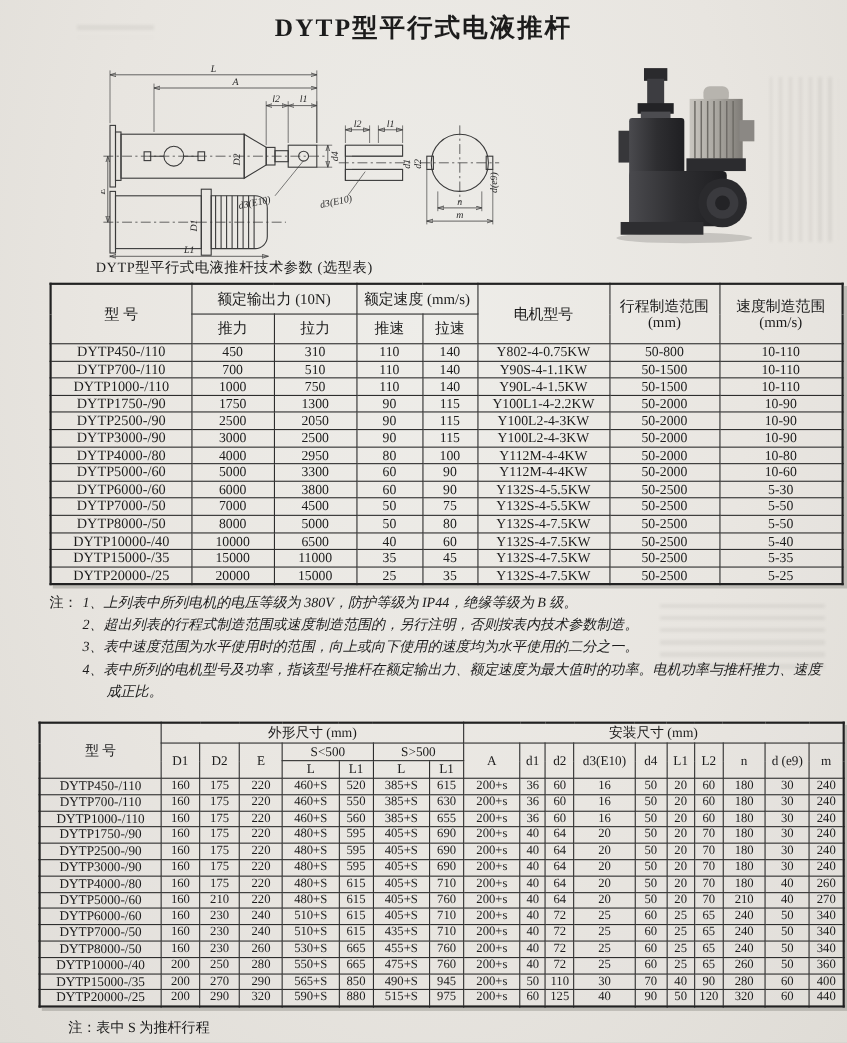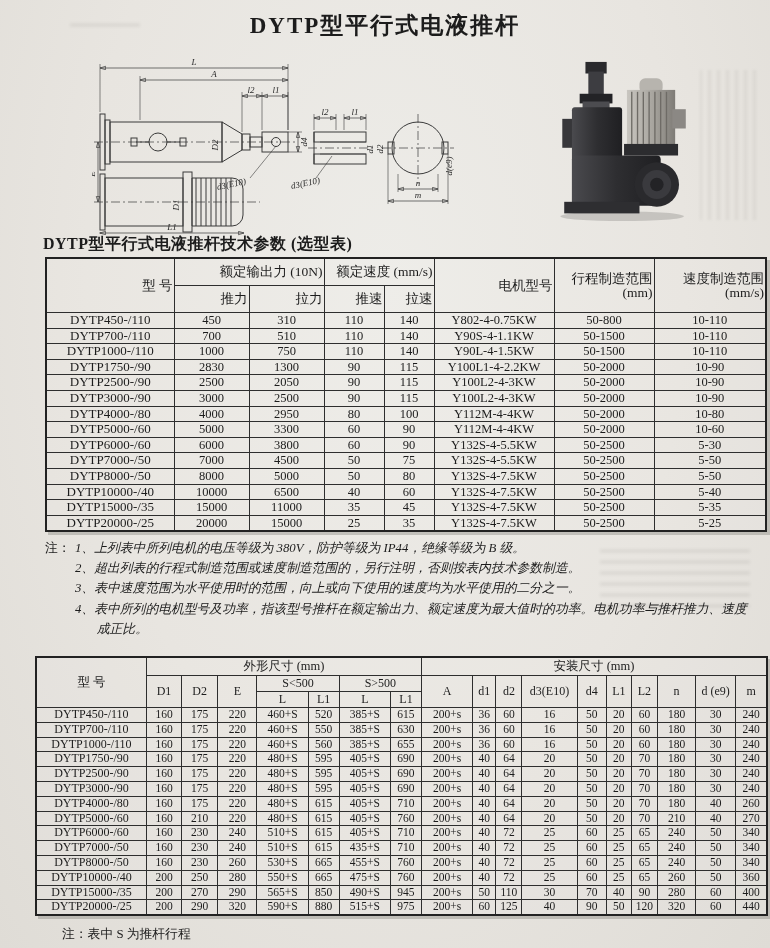--- a/index.html
+++ b/index.html
@@ -15,28 +15,28 @@
     position:absolute;top:10px;left:0;width:100%;margin:0;text-align:center;
     font-size:23px;font-weight:bold;letter-spacing:2px;
   }
   .dwg{position:absolute;left:92px;top:56px;}
   .dwg line,.dwg path,.dwg rect,.dwg circle{stroke:#3a3a3a;fill:none;stroke-width:1;}
   .dwg .cl{stroke-dasharray:9 3 2 3;stroke-width:.7;}
   .dwg .dim{stroke-width:.7;}
   .dwg .ext{stroke-width:.6;}
   .dwg text{font:italic 9px "Liberation Serif",serif;fill:#2a2a2a;stroke:none;text-anchor:middle;}
   .photo{position:absolute;left:543px;top:56px;}
-  .sec-head{position:absolute;font-size:16px;font-weight:bold;letter-spacing:.5px;}
+  .sec-head{position:absolute;font-size:13px;font-weight:normal;letter-spacing:.5px;margin-left:44px;}
   table.spec{position:absolute;border-collapse:collapse;table-layout:fixed;
     box-shadow:3px 3px 0 rgba(90,88,84,.28);background:rgba(255,255,255,.06);}
   table.spec th,table.spec td{border:1px solid #2e2e2e;text-align:center;vertical-align:middle;
     padding:0 1px;overflow:hidden;white-space:nowrap;}
   table.spec{border:2px solid #222;}
   .t1{left:45px;top:257px;width:720px;font-size:12.5px;}
-  .t1 thead th{font-weight:normal;font-size:13.5px;height:26px;text-align:right;}
+  .t1 thead th{font-weight:normal;font-size:13.5px;height:26px;}
   .t1 tbody td{height:14.6px;font-size:12.5px;line-height:14.6px;}
   .t1 tbody td:first-child{font-size:13px;}
   .t2{left:35px;top:656px;width:733px;font-size:11.5px;border-right-width:3px;}
   .t2 thead th{font-weight:normal;font-size:12.5px;height:17px;}
   .t2 thead tr.sub th{font-size:12px;height:15px;}
   .t2 tbody td{height:13.8px;font-size:11.5px;line-height:13.8px;}
   .t2 tbody td:first-child{font-size:12px;}
   .two-line div{line-height:14px;}
   .notes{position:absolute;left:45px;top:538px;width:705px;font-size:12.8px;line-height:1.58;}
   .notes .lbl{position:absolute;left:0;top:0;}
@@ -265,21 +265,21 @@
           <td>1000</td>
           <td>750</td>
           <td>110</td>
           <td>140</td>
           <td>Y90L-4-1.5KW</td>
           <td>50-1500</td>
           <td>10-110</td>
         </tr>
         <tr>
           <td>DYTP1750-/90</td>
-          <td>2830</td>
+          <td>1750</td>
           <td>1300</td>
           <td>90</td>
           <td>115</td>
           <td>Y100L1-4-2.2KW</td>
           <td>50-2000</td>
           <td>10-90</td>
         </tr>
         <tr>
           <td>DYTP2500-/90</td>
           <td>2500</td>

